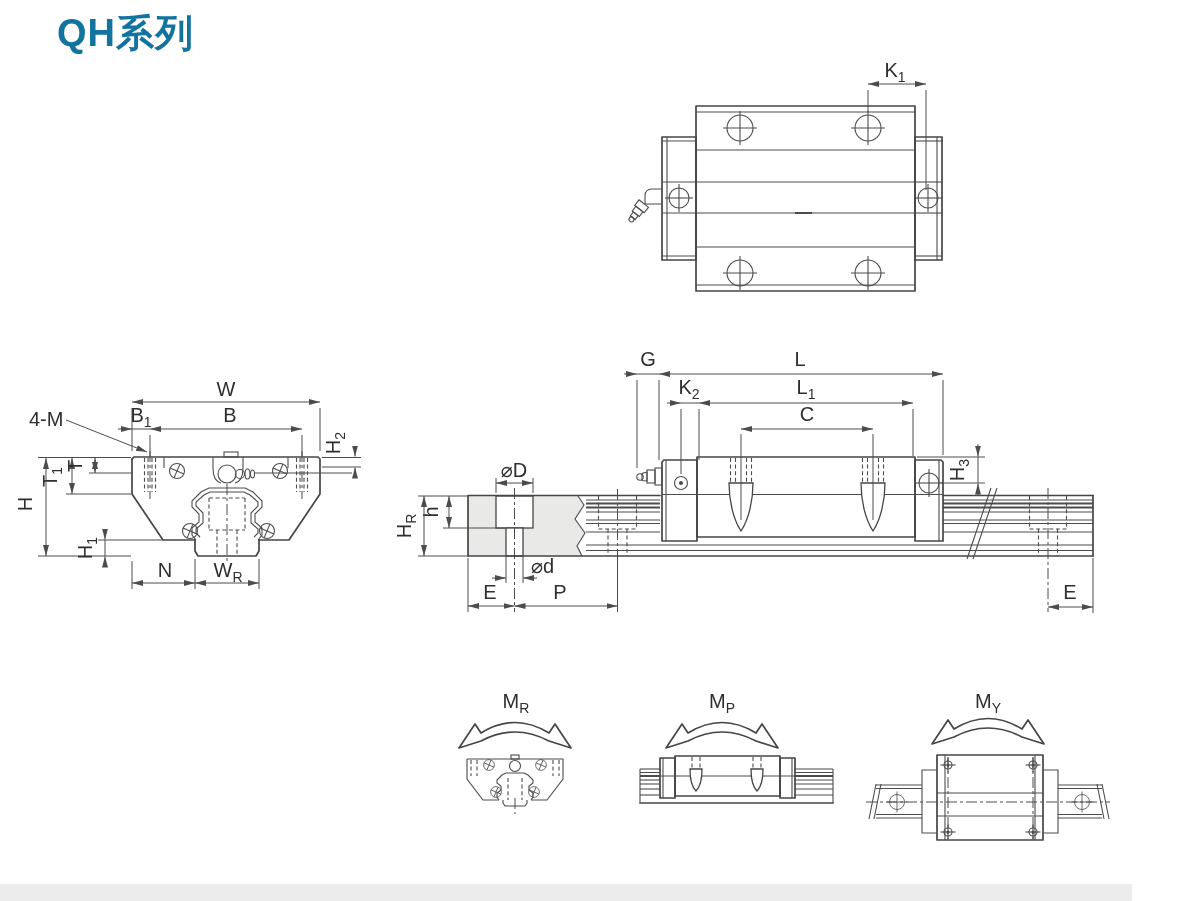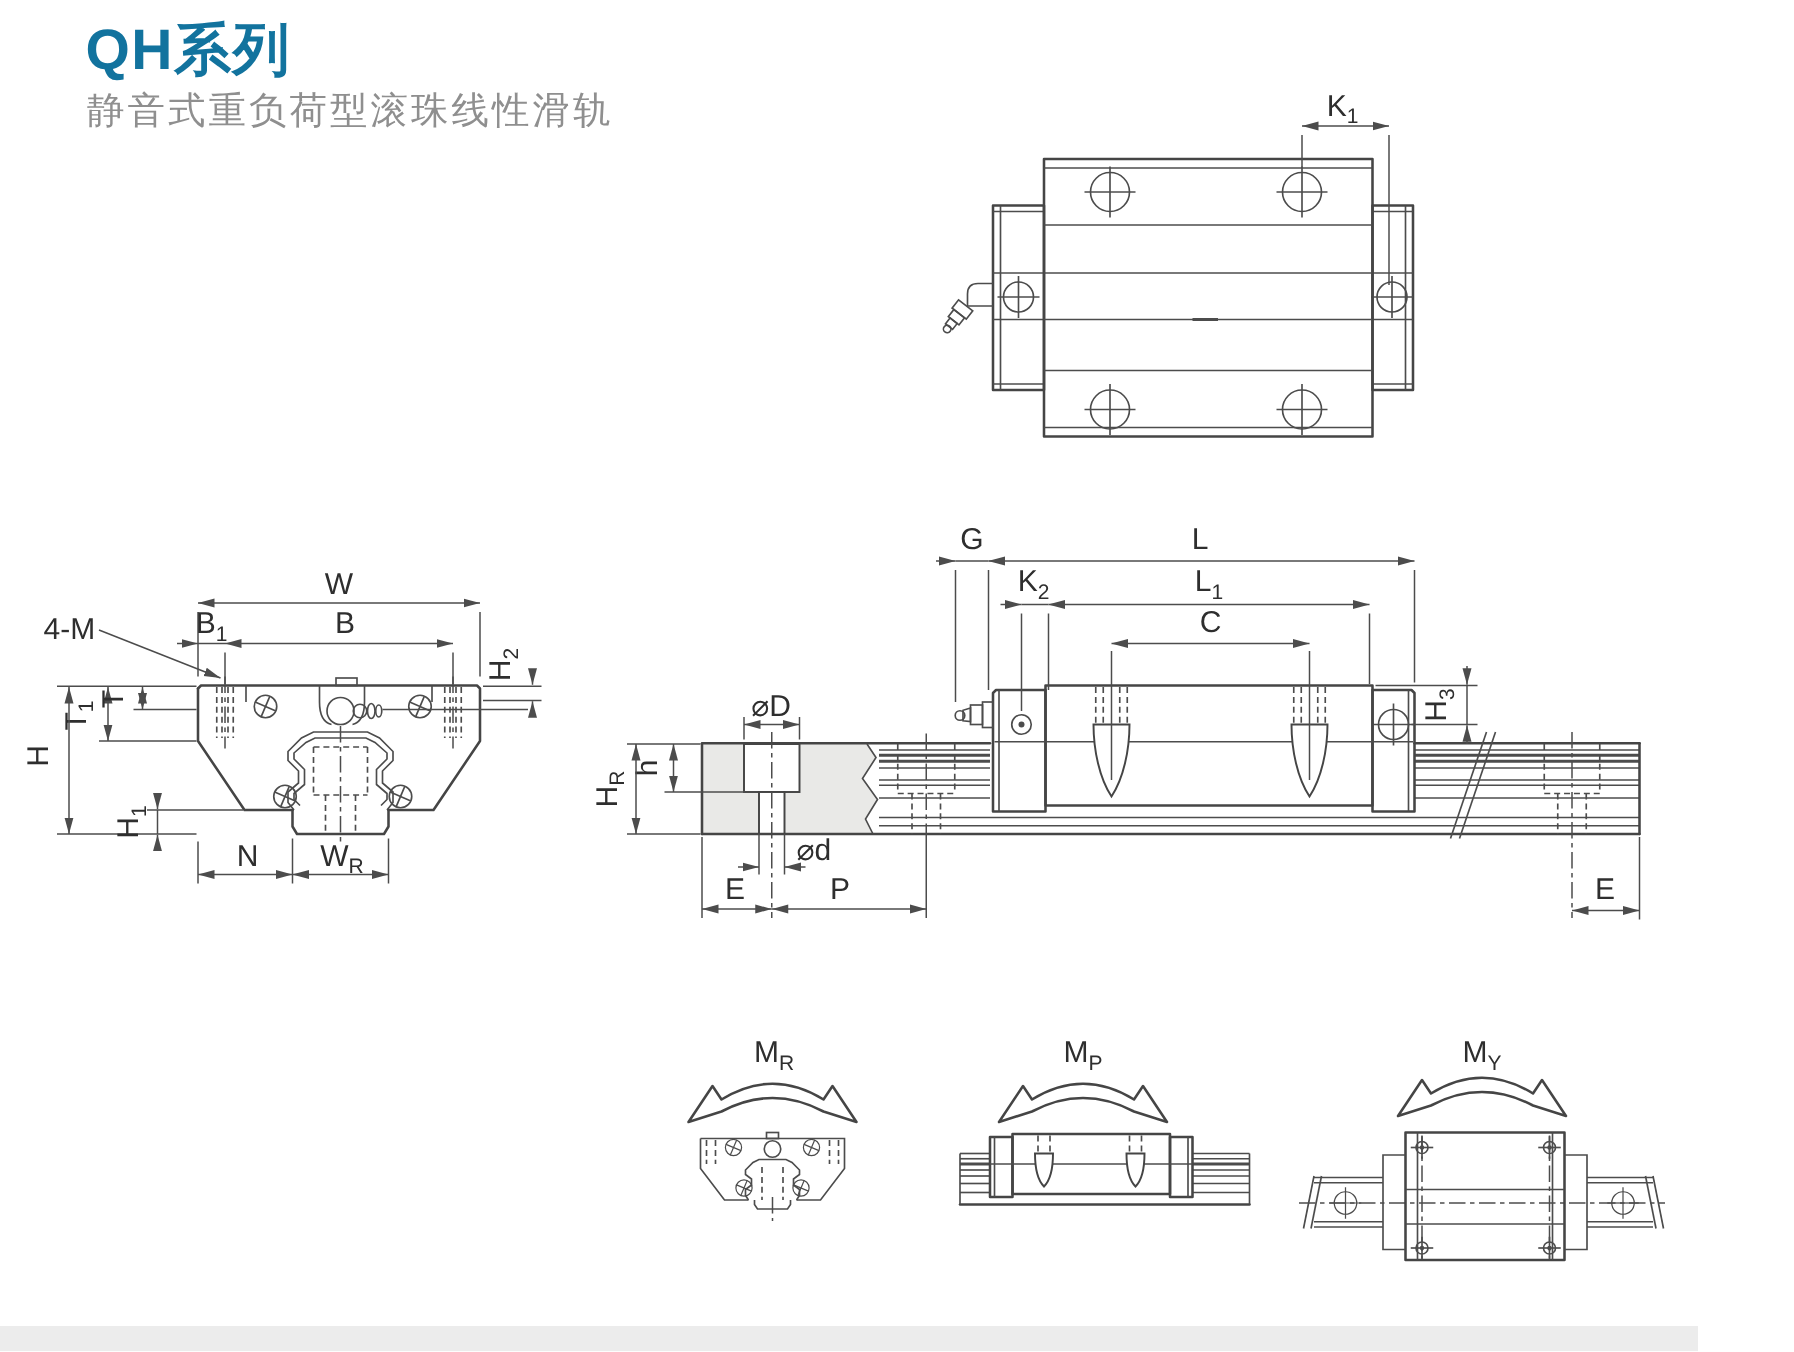--- a/index.html
+++ b/index.html
@@ -24,21 +24,20 @@
   .wfill{fill:#ffffff;stroke:#454545;stroke-width:1.3;}
   text.dim{font-size:20px;fill:#2e2e2e;font-family:"Liberation Sans","DejaVu Sans",sans-serif;}
   .sub{font-size:14px;}
 </style>
 </head>
 <body>
 
 <div class="page">
 
   <div class="title">QH系列</div>
-  <div class="subtitle">静音式重负荷型滚珠线性滑轨</div>
 
   <svg class="drawing" width="1196" height="901" viewBox="0 0 1196 901">
     <defs>
       <marker id="aE" orient="auto" markerUnits="userSpaceOnUse" markerWidth="12" markerHeight="8" refX="11" refY="3.5" viewBox="0 0 12 7">
         <path d="M11,3.5 L0,0.5 L0,6.5 Z" fill="#4c4c4c"></path>
       </marker>
       <marker id="aS" orient="auto" markerUnits="userSpaceOnUse" markerWidth="12" markerHeight="8" refX="0" refY="3.5" viewBox="0 0 12 7">
         <path d="M0,3.5 L11,0.5 L11,6.5 Z" fill="#4c4c4c"></path>
       </marker>
 

